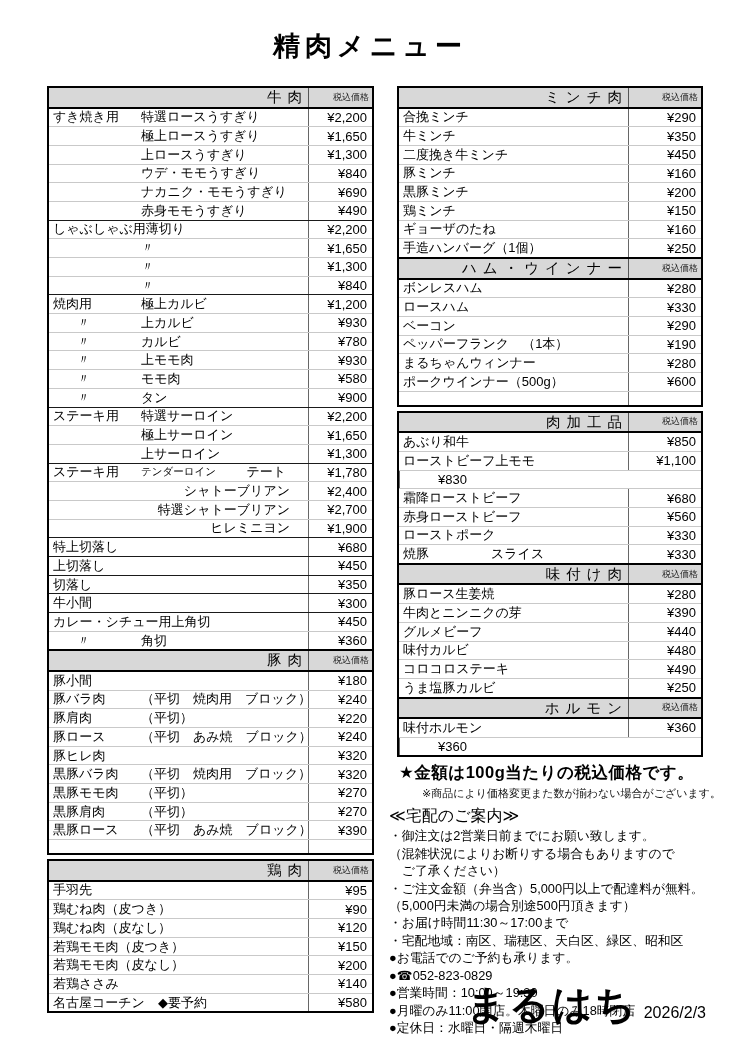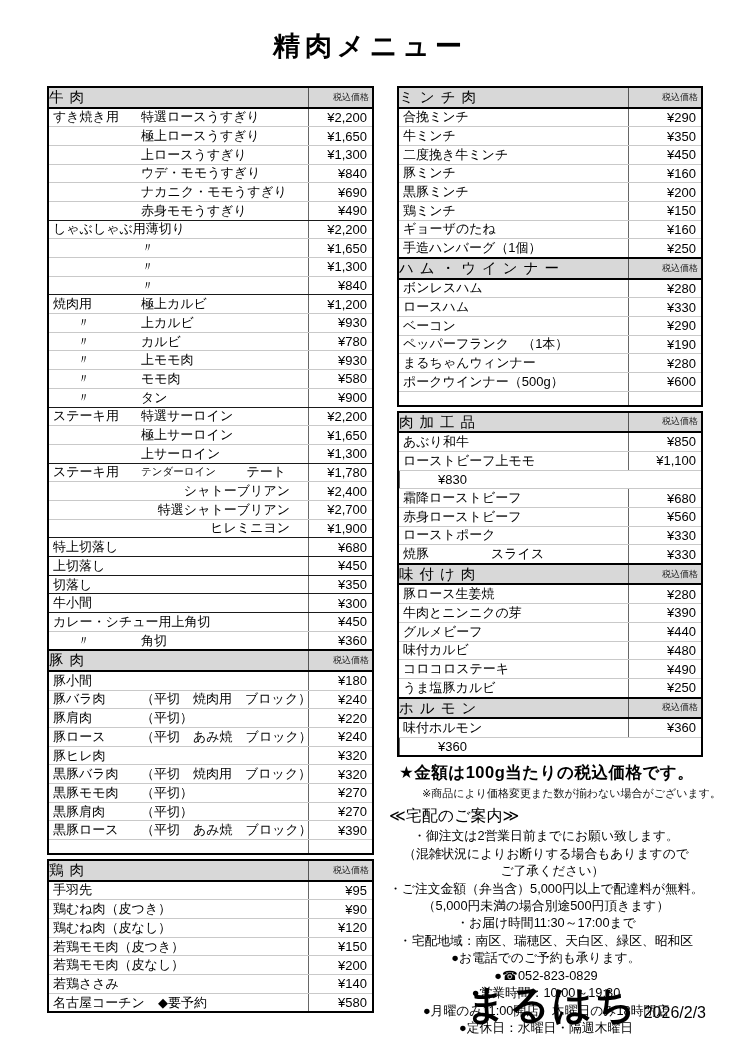--- a/index.html
+++ b/index.html
@@ -15,21 +15,21 @@
   .col{position:absolute;top:86px;}
   #left-col{left:47px;width:327px;--pw:64px;}
   #right-col{left:397px;width:306px;--pw:73px;}
   .mtable{border:2px solid #000;background:#fff;}
   .mtable + .mtable{margin-top:4px;}
   .hrow{
     display:flex;align-items:stretch;background:#d8d8d8;height:18.5px;
     border-top:2px solid #000;border-bottom:2px solid #000;
   }
   .mtable .hrow:first-child{border-top:none;}
-  .htitle{flex:1;text-align:left;font-size:14.5px;letter-spacing:6px;line-height:18.5px;color:#000;}
+  .htitle{flex:1;text-align:right;font-size:14.5px;letter-spacing:6px;line-height:18.5px;color:#000;}
   .hprice{
     width:var(--pw);box-sizing:border-box;border-left:1px solid #555;
     font-size:9px;display:flex;align-items:center;justify-content:flex-end;
     padding-right:3px;color:#222;letter-spacing:0px;
   }
   .row{display:flex;align-items:stretch;height:17.7px;border-top:1px solid #c9c9c9;}
   .hrow + .row{border-top:none;}
   .row.sep{border-top:1.5px solid #1a1a1a;}
   .row.empty{height:13px;}
   .ncell{
@@ -43,21 +43,21 @@
   .i2{margin-left:auto;padding-right:22px;}
   .pcell{
     width:var(--pw);box-sizing:border-box;border-left:1px solid #666;
     display:flex;align-items:center;justify-content:flex-end;
     padding-right:5px;font-size:13px;color:#000;
   }
   .note-star{font-size:16.5px;font-weight:bold;margin-top:5px;margin-left:2px;letter-spacing:0.5px;white-space:nowrap;color:#000;}
   .note-sub{font-size:11px;margin-top:2px;margin-left:25px;white-space:nowrap;color:#111;}
   .dv-title{font-size:16px;margin-top:5px;margin-left:-8px;color:#000;}
   .dv-lines{margin-left:-8px;}
-  .dv-line{font-size:12.8px;line-height:17.4px;white-space:nowrap;color:#000;text-align:center;}
+  .dv-line{font-size:12.8px;line-height:17.4px;white-space:nowrap;color:#000;}
   .footer{
     position:absolute;top:984px;right:34px;display:flex;align-items:flex-end;gap:6px;
   }
   .logo{font-size:40px;font-weight:bold;letter-spacing:2px;color:#000;line-height:1;}
   .date{font-size:16px;padding-bottom:2px;color:#000;}
 </style>
 </head>
 <body>
 
 <div class="page-title">精肉メニュー</div>

